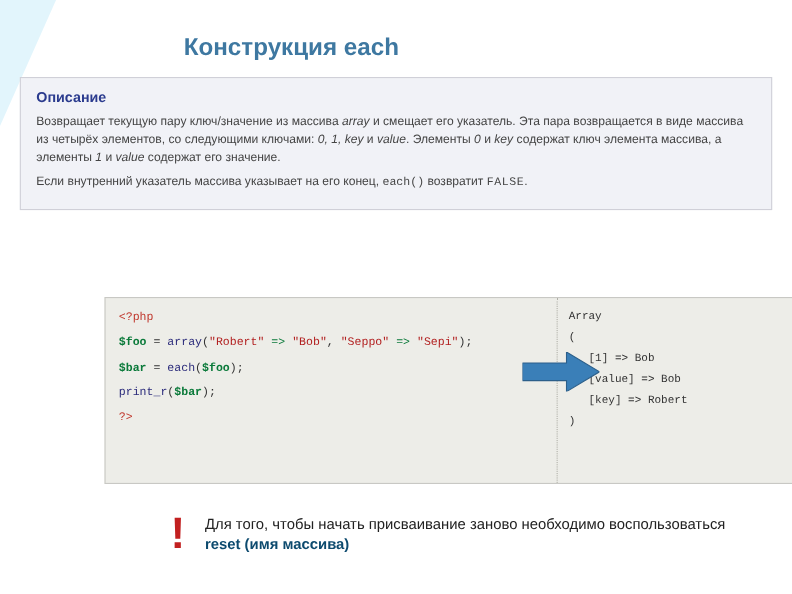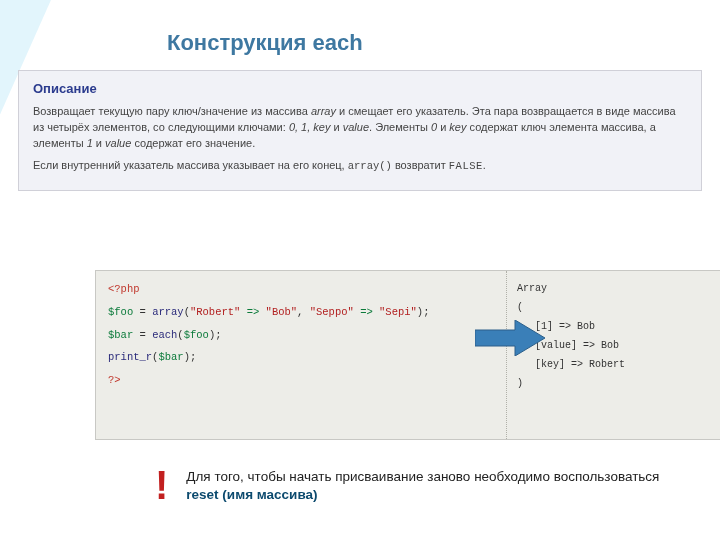--- a/index.html
+++ b/index.html
@@ -28,21 +28,21 @@
   .signature-box .param { font-style: italic; color: #555; font-size: 10.5px; }
   .desc-text { font-size: 11px; color: #444; line-height: 1.45; padding: 0 14px 6px 14px; }
   .desc-text .ital { font-style: italic; }
   .desc-text .mono { font-family: "Courier New", monospace; font-size: 10.5px; }
   .desc-text .sc { font-variant: small-caps; letter-spacing: 0.5px; }
 
   
   .code-wrap { position: absolute; left: 95px; top: 270px; width: 648px; height: 170px; background: #edede8; border: 1px solid #c8c8c4; display: flex; }
   .code-left { width: 410px; padding: 10px 12px; font-family: "Courier New", monospace; font-size: 10.5px; color: #333; line-height: 1.6; }
   .code-left .php-tag { color: #c0372c; }
-  .code-left .var { color: #0b7a3a; }
+  .code-left .var { color: #0b7a3a; font-weight: bold; }
   .code-left .func { color: #2a2a7a; }
   .code-left .str { color: #b22020; }
   .code-left .arrow { color: #0b7a3a; }
   .code-left .print { color: #2a2a7a; text-align: right; }
   .code-right { flex: 1; border-left: 1px dotted #b0b0a8; padding: 8px 10px; font-family: "Courier New", monospace; font-size: 10px; color: #333; line-height: 1.9; }
   .code-right .indent { padding-left: 18px; display: block; }
 
   
   .big-arrow { position: absolute; left: 475px; top: 320px; z-index: 2; }
   .big-arrow svg { display: block; }
@@ -67,21 +67,21 @@
 <div class="content">
 
   <div class="page-title">Конструкция each</div>
 
   <div class="desc-box">
     <div class="desc-heading">Описание</div>
     <div class="desc-text">
       <span>Возвращает текущую пару ключ/значение из массива </span><span class="ital">array</span><span> и смещает его указатель. Эта пара возвращается в виде массива из четырёх элементов, со следующими ключами: </span><span class="ital">0, 1, key</span><span> и </span><span class="ital">value</span><span>. Элементы </span><span class="ital">0</span><span> и </span><span class="ital">key</span><span> содержат ключ элемента массива, а элементы </span><span class="ital">1</span><span> и </span><span class="ital">value</span><span> содержат его значение.</span>
     </div>
     <div class="desc-text">
-      <span>Если внутренний указатель массива указывает на его конец, </span><span class="mono">array()</span><span> возвратит </span><span class="sc mono">FALSE</span><span>.</span>
+      <span>Если внутренний указатель массива указывает на его конец, </span><span class="mono">each()</span><span> возвратит </span><span class="sc mono">FALSE</span><span>.</span>
     </div>
   </div>
 
   <div class="code-wrap">
     <div class="code-left">
       <div><span class="php-tag">&lt;?php</span></div>
       <div style="height:6px"></div>
       <div>
         <span class="var">$foo</span><span> = </span><span class="func">array</span><span>(</span><span class="str">"Robert"</span><span class="arrow"> =&gt; </span><span class="str">"Bob"</span><span>, </span><span class="str">"Seppo"</span><span class="arrow"> =&gt; </span><span class="str">"Sepi"</span><span>);</span>
       </div>

